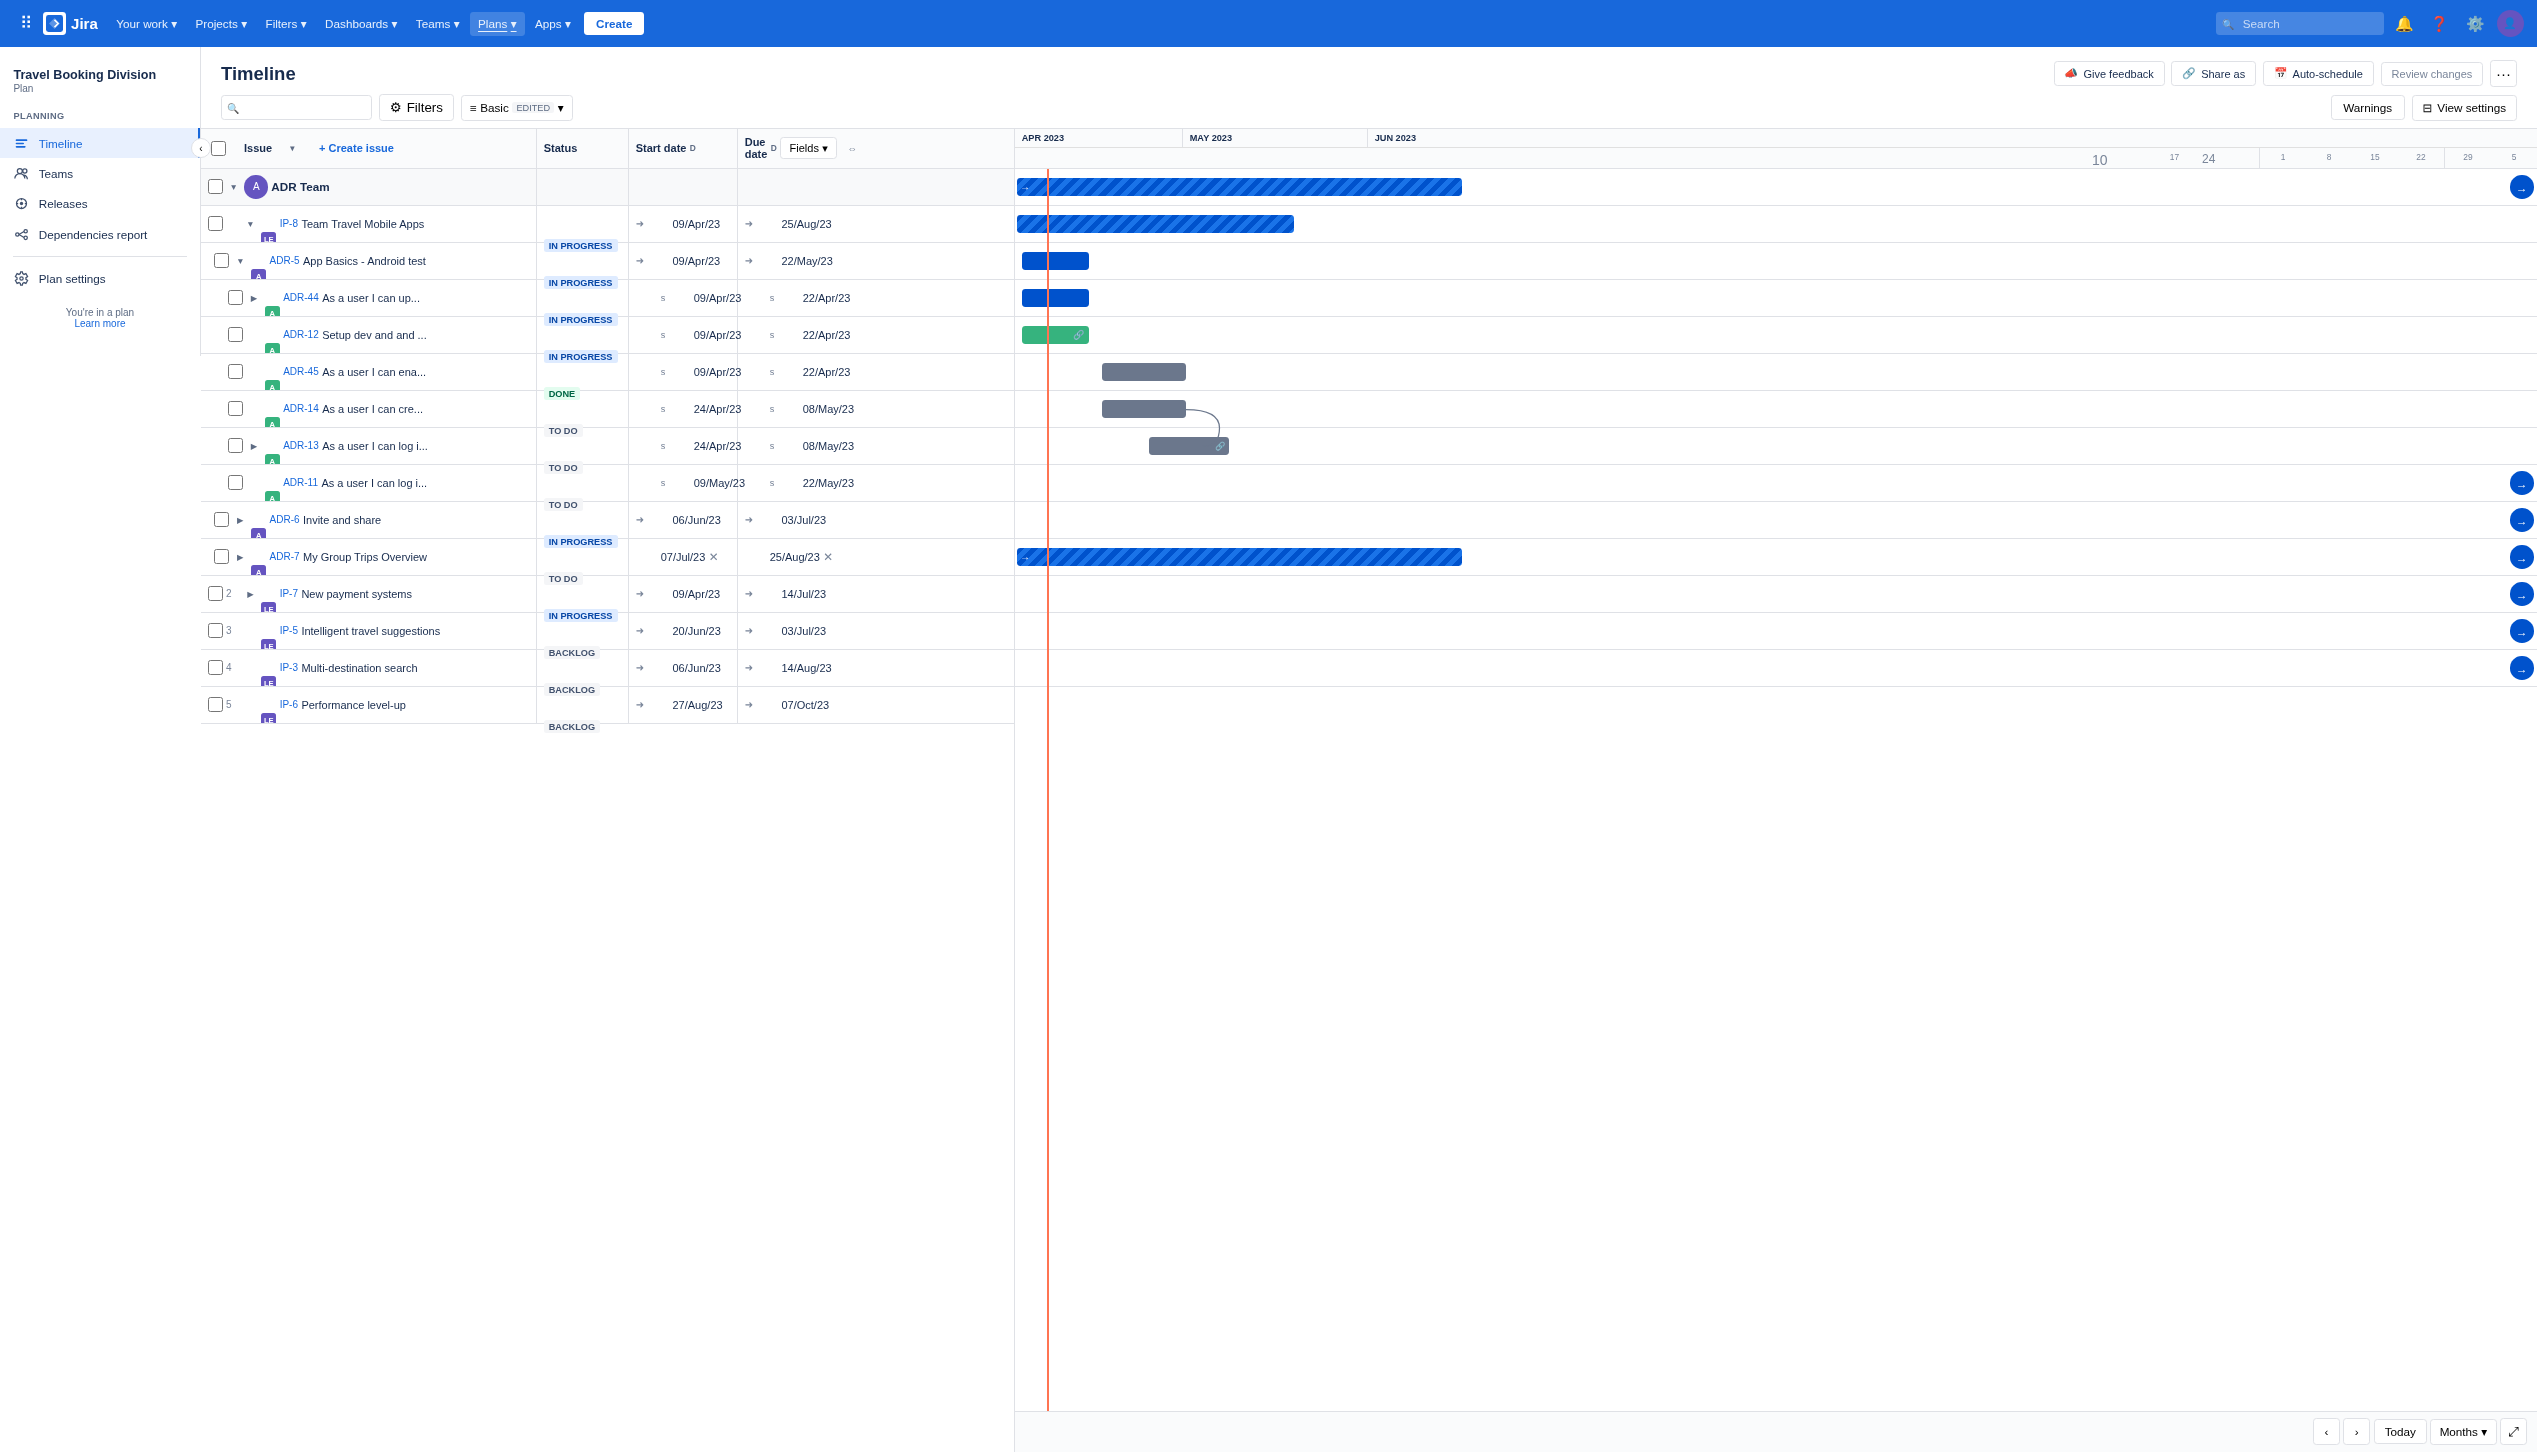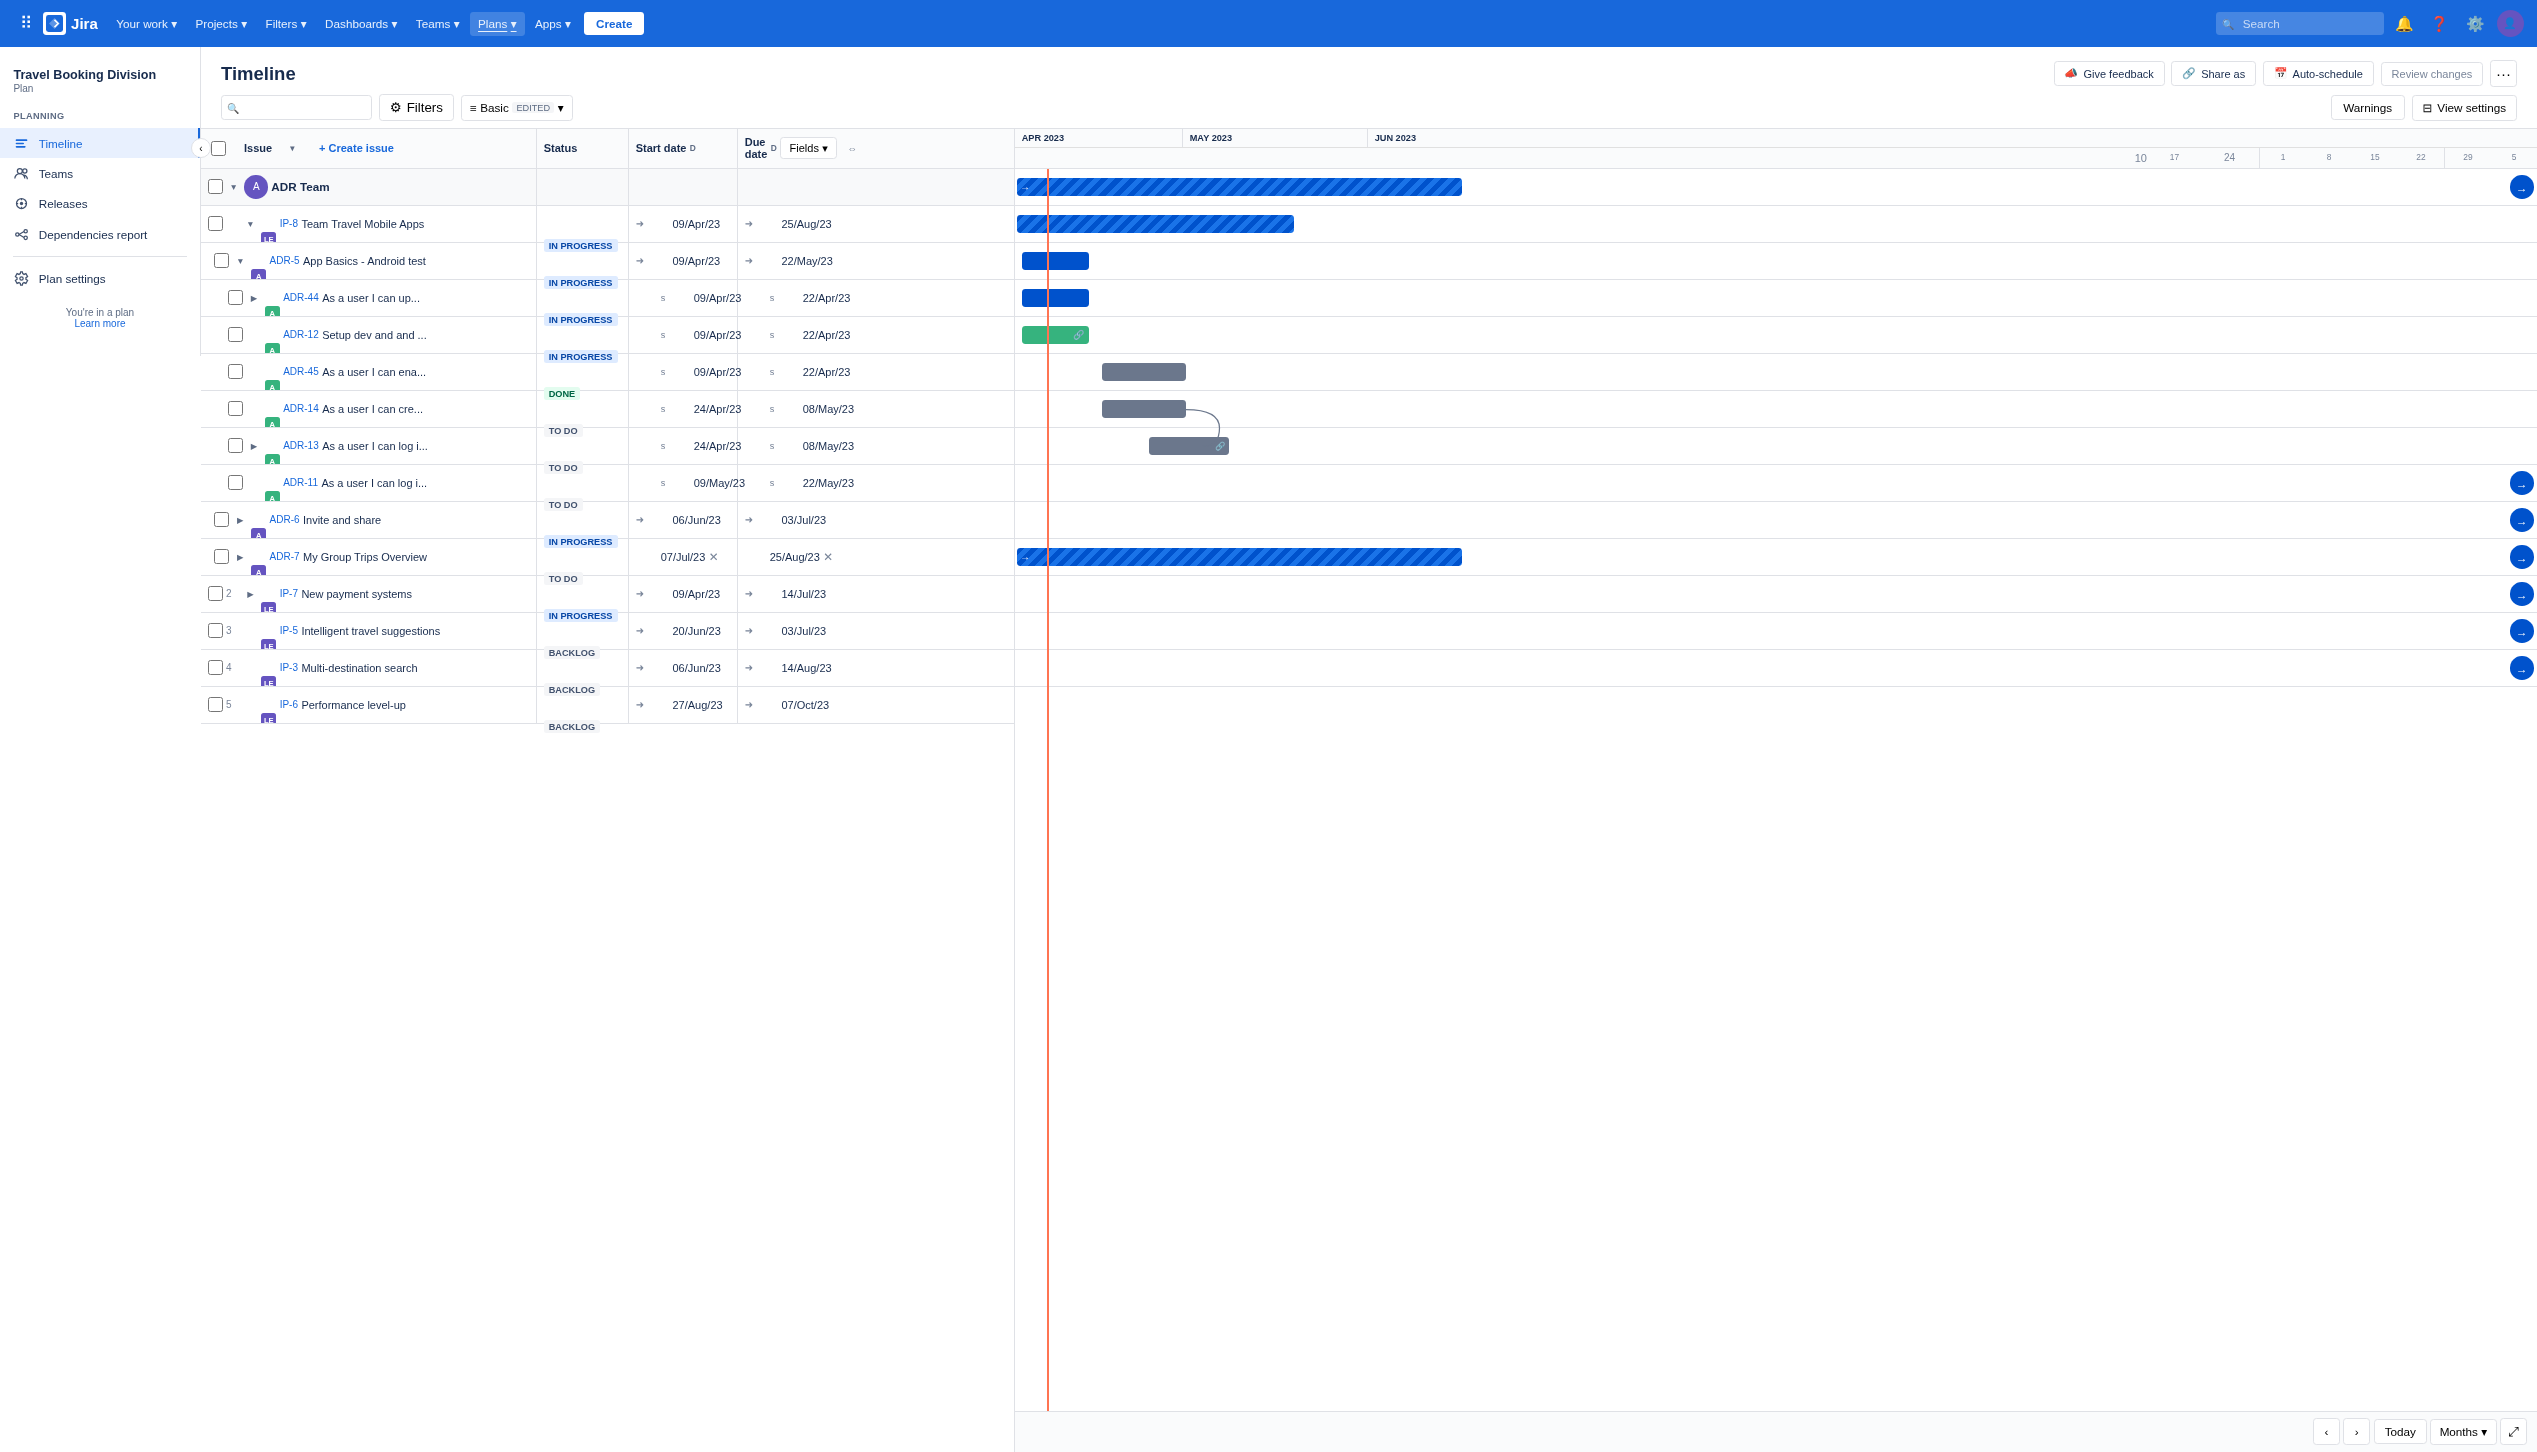--- a/index.html
+++ b/index.html
@@ -684,23 +684,23 @@
               <div style="border-right: 0.8px solid #dfe1e6; display: flex; align-items: center; padding: 0 6.7px; min-width: 185px;">
                 <span style="font-size:9.2px; font-weight:700; color:#172b4d;">MAY 2023</span>
               </div>
               <div style="display: flex; align-items: center; padding: 0 6.7px; min-width: 101px;">
                 <span style="font-size:9.2px; font-weight:700; color:#172b4d;">JUN 2023</span>
               </div>
             </div>
             <div style="display: flex; height: 20px; overflow: hidden; position: relative;">
 
               <div style="display:flex; min-width:168px; border-right: 0.8px solid #dfe1e6;">
-                <span style="font-size:11px; color:#7a869a; width:55px; text-align:right; padding-top:3.4px;">10</span>
+                <span style="font-size:14px; color:#7a869a; width:55px; text-align:left; padding-top:3.4px;">10</span>
                 <span style="font-size:8.4px; color:#7a869a; width:55px; text-align:center; padding-top:3.4px;">17</span>
-                <span style="font-size:10px; color:#7a869a; width:55px; text-align:center; padding-top:3.4px;">24</span>
+                <span style="font-size:12px; color:#7a869a; width:55px; text-align:left; padding-top:3.4px;">24</span>
               </div>
 
               <div style="display:flex; min-width:185px; border-right: 0.8px solid #dfe1e6;">
                 <span style="font-size:8.4px; color:#7a869a; width:46px; text-align:center; padding-top:3.4px;">1</span>
                 <span style="font-size:8.4px; color:#7a869a; width:46px; text-align:center; padding-top:3.4px;">8</span>
                 <span style="font-size:8.4px; color:#7a869a; width:46px; text-align:center; padding-top:3.4px;">15</span>
                 <span style="font-size:8.4px; color:#7a869a; width:46px; text-align:center; padding-top:3.4px;">22</span>
               </div>
 
               <div style="display:flex;">

